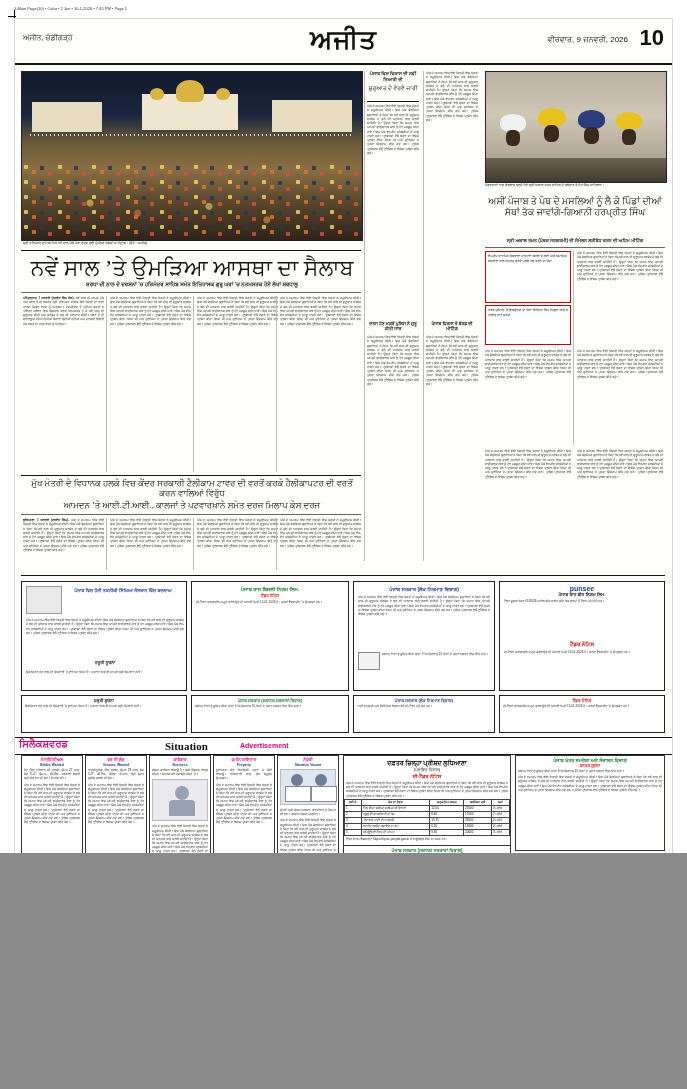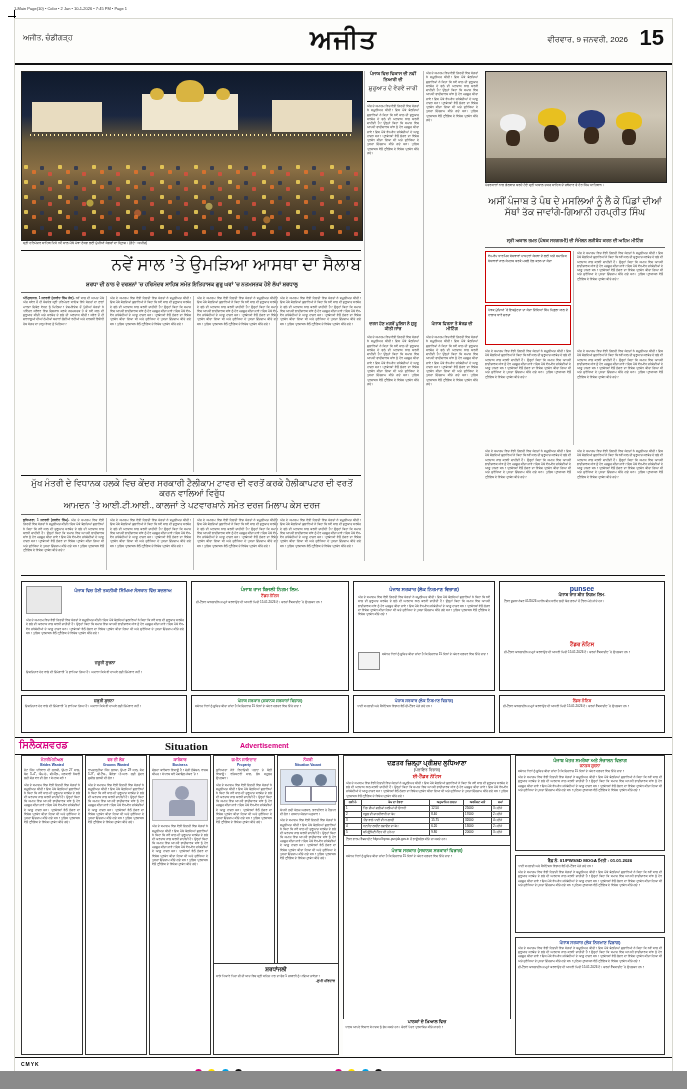--- a/index.html
+++ b/index.html
@@ -1,17 +1,17 @@
 <!DOCTYPE html>
 <html><head>
 <meta charset="utf-8">
 <style>
   html,body{margin:0;padding:0;background:#8a8a8a;}
   body{font-family:"Liberation Sans", sans-serif;}
-  .page{position:relative;width:687px;height:1071px;background:#fff;margin:0 auto;overflow:hidden;}
+  .page{position:relative;width:687px;height:853px;background:#fff;margin:0 auto;overflow:hidden;}
   .sheet{position:absolute;left:14px;top:18px;width:659px;height:1055px;background:#fdfdfb;border:1px solid #d8d8d0;box-sizing:border-box;}
   .cropmark{position:absolute;background:#000;}
 
   
   .masthead{position:absolute;left:0;top:0;width:100%;height:46px;border-bottom:2px solid #111;box-sizing:border-box;}
   .mh-left{position:absolute;left:8px;top:14px;font-size:7.5px;color:#111;}
   .mh-title{position:absolute;left:50%;top:6px;transform:translateX(-50%);font-family:"Liberation Serif",serif;font-weight:bold;font-size:26px;letter-spacing:1px;color:#111;}
   .mh-date{position:absolute;right:44px;top:16px;font-size:8px;color:#111;}
   .mh-page{position:absolute;right:8px;top:6px;font-size:22px;font-weight:bold;color:#111;}
 
@@ -48,21 +48,21 @@
     background-size:34px 15px;opacity:.85;}
 
   .presser{position:absolute;inset:0;background:linear-gradient(180deg,#b9b0a0 0%,#cfc7b6 40%,#9e947f 100%);}
   .turban{position:absolute;border-radius:48% 48% 40% 40%;}
   .faceblk{position:absolute;background:#3a2a1c;border-radius:40%;}
 
   .ad{position:absolute;border:1px solid #222;box-sizing:border-box;background:#fff;overflow:hidden;}
   .adh{font-size:5px;font-weight:bold;text-align:center;}
 
   .classified-band{position:absolute;left:0;right:0;height:16px;background:#fff;border-top:1px solid #111;border-bottom:1px solid #111;}
-  .cl-logo{position:absolute;left:4px;top:1px;font-size:10px;font-weight:bold;color:#d6007f;font-family:Liberation Serif, serif;}
+  .cl-logo{position:absolute;left:4px;top:1px;font-size:10px;font-weight:bold;color:#d6007f;font-family:Liberation Mono, monospace;}
   .cl-mid{position:absolute;left:150px;top:2px;font-size:11px;font-weight:bold;font-family:"Liberation Serif",serif;color:#111;}
   .cl-right{position:absolute;left:225px;top:4px;font-size:7px;font-weight:bold;color:#d6007f;}
 
   .cbox{position:absolute;border:1px solid #333;box-sizing:border-box;background:#fff;overflow:hidden;}
   .chead{font-size:4.2px;font-weight:bold;text-align:center;color:#d6007f;padding:1px 0;}
   .cbody{font-size:3.1px;line-height:1.35;padding:1px 2px;color:#222;text-align:justify;}
 
   .tbl{width:100%;border-collapse:collapse;font-size:3px;}
   .tbl td,.tbl th{border:.5px solid #444;padding:.5px 1px;}
 
@@ -81,38 +81,38 @@
 
   <div class="cropmark" style="left:8px;top:16px;width:8px;height:1px;"></div>
   <div class="cropmark" style="left:14px;top:10px;width:1px;height:8px;"></div>
 
   <div class="sheet">
 
     <div class="masthead">
       <div class="mh-left">ਅਜੀਤ, ਚੰਡੀਗੜ੍ਹ</div>
       <div class="mh-title">ਅਜੀਤ</div>
       <div class="mh-date">ਵੀਰਵਾਰ, 9 ਜਨਵਰੀ, 2026</div>
-      <div class="mh-page">15</div>
+      <div class="mh-page">10</div>
     </div>
 
     <div class="photo" style="left:6px;top:52px;width:340px;height:168px;border:1px solid #222;">
       <div class="crowd"></div>
       <div class="bldg" style="left:120px;top:22px;width:96px;height:36px;"></div>
       <div class="dome" style="left:154px;top:8px;width:28px;height:22px;"></div>
       <div class="dome" style="left:128px;top:16px;width:14px;height:12px;"></div>
       <div class="dome" style="left:194px;top:16px;width:14px;height:12px;"></div>
       <div class="bldg" style="left:10px;top:30px;width:70px;height:30px;background:#e8dcc0;"></div>
       <div class="bldg" style="left:250px;top:28px;width:80px;height:32px;background:#e8dcc0;"></div>
       <div class="lightrow" style="left:8px;top:62px;width:324px;"></div>
       <div class="heads"></div>
     </div>
     <div class="cap" style="position:absolute;left:8px;top:222px;width:338px;">ਸ੍ਰੀ ਹਰਿਮੰਦਰ ਸਾਹਿਬ ਵਿਖੇ ਨਵੇਂ ਸਾਲ ਮੌਕੇ ਮੱਥਾ ਟੇਕਣ ਲਈ ਪੁੱਜੀਆਂ ਸੰਗਤਾਂ ਦਾ ਦ੍ਰਿਸ਼। (ਫੋਟੋ : ਅਜੀਤ)</div>
     <div class="rule" style="left:6px;top:231px;width:340px;height:1px;"></div>
 
-    <div class="hl" style="position:absolute;left:8px;top:236px;width:338px;font-size:17px;line-height:1.15;text-align:right;">ਨਵੇਂ ਸਾਲ ’ਤੇ ਉਮੜਿਆ ਆਸਥਾ ਦਾ ਸੈਲਾਬ</div>
+    <div class="hl" style="position:absolute;left:8px;top:236px;width:338px;font-size:22px;line-height:1.15;text-align:center;">ਨਵੇਂ ਸਾਲ ’ਤੇ ਉਮੜਿਆ ਆਸਥਾ ਦਾ ਸੈਲਾਬ</div>
     <div style="position:absolute;left:10px;top:262px;width:334px;font-size:5.4px;font-weight:bold;text-align:center;color:#111;">ਸ਼ਰਧਾ ਦੀ ਠਾਠ ਦੇ ਦਰਸ਼ਨਾਂ ’ਚ ਹਰਿਮੰਦਰ ਸਾਹਿਬ ਸਮੇਤ ਇਤਿਹਾਸਕ ਗੁਰੂ ਘਰਾਂ ’ਚ ਨਤਮਸਤਕ ਹੋਏ ਲੱਖਾਂ ਸ਼ਰਧਾਲੂ</div>
     <div class="rule" style="left:6px;top:273px;width:340px;height:1px;background:#666;"></div>
 
     <div style="position:absolute;left:8px;top:277px;width:81px;" class="tiny">
       <b>ਅੰਮ੍ਰਿਤਸਰ, 1 ਜਨਵਰੀ (ਜਸਵੰਤ ਸਿੰਘ ਜੱਸ)-</b>
       <span>ਨਵੇਂ ਸਾਲ ਦੀ ਆਮਦ ਮੌਕੇ ਅੱਜ ਸਵੇਰ ਤੋਂ ਹੀ ਸੱਚਖੰਡ ਸ੍ਰੀ ਹਰਿਮੰਦਰ ਸਾਹਿਬ ਵਿਖੇ ਸੰਗਤਾਂ ਦਾ ਠਾਠਾਂ ਮਾਰਦਾ ਇਕੱਠ ਵੇਖਣ ਨੂੰ ਮਿਲਿਆ। ਦੇਸ਼-ਵਿਦੇਸ਼ ਤੋਂ ਪੁੱਜੀਆਂ ਸੰਗਤਾਂ ਨੇ ਪਵਿੱਤਰ ਸਰੋਵਰ ਵਿਚ ਇਸ਼ਨਾਨ ਕਰਕੇ ਨਤਮਸਤਕ ਹੋ ਕੇ ਨਵੇਂ ਸਾਲ ਦੀ ਸ਼ੁਰੂਆਤ ਕੀਤੀ ਅਤੇ ਸਰਬੱਤ ਦੇ ਭਲੇ ਦੀ ਅਰਦਾਸ ਕੀਤੀ। ਸਵੇਰ ਤੋਂ ਹੀ ਸ਼ਰਧਾਲੂਆਂ ਦੀਆਂ ਲੰਮੀਆਂ ਕਤਾਰਾਂ ਲੱਗੀਆਂ ਰਹੀਆਂ ਅਤੇ ਦਰਸ਼ਨੀ ਡਿਓਢੀ ਤੱਕ ਸੰਗਤ ਦਾ ਹੜ੍ਹ ਵੇਖਣ ਨੂੰ ਮਿਲਿਆ।</span>
     </div>
     <div style="position:absolute;left:95px;top:277px;width:81px;" class="tiny">ਅੱਜ ਦੇ ਸਮਾਗਮ ਵਿਚ ਵੱਡੀ ਗਿਣਤੀ ਵਿਚ ਸੰਗਤਾਂ ਨੇ ਸ਼ਮੂਲੀਅਤ ਕੀਤੀ। ਇਸ ਮੌਕੇ ਬੋਲਦਿਆਂ ਬੁਲਾਰਿਆਂ ਨੇ ਕਿਹਾ ਕਿ ਨਵੇਂ ਸਾਲ ਦੀ ਸ਼ੁਰੂਆਤ ਸਰਬੱਤ ਦੇ ਭਲੇ ਦੀ ਅਰਦਾਸ ਨਾਲ ਕਰਨੀ ਚਾਹੀਦੀ ਹੈ। ਉਨ੍ਹਾਂ ਕਿਹਾ ਕਿ ਸਮਾਜ ਵਿਚ ਆਪਸੀ ਭਾਈਚਾਰਕ ਸਾਂਝ ਨੂੰ ਹੋਰ ਮਜ਼ਬੂਤ ਕੀਤਾ ਜਾਵੇ। ਇਸ ਮੌਕੇ ਵੱਖ-ਵੱਖ ਜਥੇਬੰਦੀਆਂ ਦੇ ਆਗੂ ਹਾਜ਼ਰ ਸਨ। ਪ੍ਰਬੰਧਕਾਂ ਵੱਲੋਂ ਲੰਗਰ ਦਾ ਵਿਸ਼ੇਸ਼ ਪ੍ਰਬੰਧ ਕੀਤਾ ਗਿਆ ਸੀ ਅਤੇ ਸੁਰੱਖਿਆ ਦੇ ਪੁਖ਼ਤਾ ਇੰਤਜ਼ਾਮ ਕੀਤੇ ਗਏ ਸਨ। ਪੁਲਿਸ ਪ੍ਰਸ਼ਾਸਨ ਵੱਲੋਂ ਟ੍ਰੈਫ਼ਿਕ ਦੇ ਵਿਸ਼ੇਸ਼ ਪ੍ਰਬੰਧ ਕੀਤੇ ਗਏ।</div>
     <div style="position:absolute;left:182px;top:277px;width:81px;" class="tiny">ਅੱਜ ਦੇ ਸਮਾਗਮ ਵਿਚ ਵੱਡੀ ਗਿਣਤੀ ਵਿਚ ਸੰਗਤਾਂ ਨੇ ਸ਼ਮੂਲੀਅਤ ਕੀਤੀ। ਇਸ ਮੌਕੇ ਬੋਲਦਿਆਂ ਬੁਲਾਰਿਆਂ ਨੇ ਕਿਹਾ ਕਿ ਨਵੇਂ ਸਾਲ ਦੀ ਸ਼ੁਰੂਆਤ ਸਰਬੱਤ ਦੇ ਭਲੇ ਦੀ ਅਰਦਾਸ ਨਾਲ ਕਰਨੀ ਚਾਹੀਦੀ ਹੈ। ਉਨ੍ਹਾਂ ਕਿਹਾ ਕਿ ਸਮਾਜ ਵਿਚ ਆਪਸੀ ਭਾਈਚਾਰਕ ਸਾਂਝ ਨੂੰ ਹੋਰ ਮਜ਼ਬੂਤ ਕੀਤਾ ਜਾਵੇ। ਇਸ ਮੌਕੇ ਵੱਖ-ਵੱਖ ਜਥੇਬੰਦੀਆਂ ਦੇ ਆਗੂ ਹਾਜ਼ਰ ਸਨ। ਪ੍ਰਬੰਧਕਾਂ ਵੱਲੋਂ ਲੰਗਰ ਦਾ ਵਿਸ਼ੇਸ਼ ਪ੍ਰਬੰਧ ਕੀਤਾ ਗਿਆ ਸੀ ਅਤੇ ਸੁਰੱਖਿਆ ਦੇ ਪੁਖ਼ਤਾ ਇੰਤਜ਼ਾਮ ਕੀਤੇ ਗਏ ਸਨ। ਪੁਲਿਸ ਪ੍ਰਸ਼ਾਸਨ ਵੱਲੋਂ ਟ੍ਰੈਫ਼ਿਕ ਦੇ ਵਿਸ਼ੇਸ਼ ਪ੍ਰਬੰਧ ਕੀਤੇ ਗਏ।</div>
     <div style="position:absolute;left:265px;top:277px;width:81px;" class="tiny">ਅੱਜ ਦੇ ਸਮਾਗਮ ਵਿਚ ਵੱਡੀ ਗਿਣਤੀ ਵਿਚ ਸੰਗਤਾਂ ਨੇ ਸ਼ਮੂਲੀਅਤ ਕੀਤੀ। ਇਸ ਮੌਕੇ ਬੋਲਦਿਆਂ ਬੁਲਾਰਿਆਂ ਨੇ ਕਿਹਾ ਕਿ ਨਵੇਂ ਸਾਲ ਦੀ ਸ਼ੁਰੂਆਤ ਸਰਬੱਤ ਦੇ ਭਲੇ ਦੀ ਅਰਦਾਸ ਨਾਲ ਕਰਨੀ ਚਾਹੀਦੀ ਹੈ। ਉਨ੍ਹਾਂ ਕਿਹਾ ਕਿ ਸਮਾਜ ਵਿਚ ਆਪਸੀ ਭਾਈਚਾਰਕ ਸਾਂਝ ਨੂੰ ਹੋਰ ਮਜ਼ਬੂਤ ਕੀਤਾ ਜਾਵੇ। ਇਸ ਮੌਕੇ ਵੱਖ-ਵੱਖ ਜਥੇਬੰਦੀਆਂ ਦੇ ਆਗੂ ਹਾਜ਼ਰ ਸਨ। ਪ੍ਰਬੰਧਕਾਂ ਵੱਲੋਂ ਲੰਗਰ ਦਾ ਵਿਸ਼ੇਸ਼ ਪ੍ਰਬੰਧ ਕੀਤਾ ਗਿਆ ਸੀ ਅਤੇ ਸੁਰੱਖਿਆ ਦੇ ਪੁਖ਼ਤਾ ਇੰਤਜ਼ਾਮ ਕੀਤੇ ਗਏ ਸਨ। ਪੁਲਿਸ ਪ੍ਰਸ਼ਾਸਨ ਵੱਲੋਂ ਟ੍ਰੈਫ਼ਿਕ ਦੇ ਵਿਸ਼ੇਸ਼ ਪ੍ਰਬੰਧ ਕੀਤੇ ਗਏ।</div>

